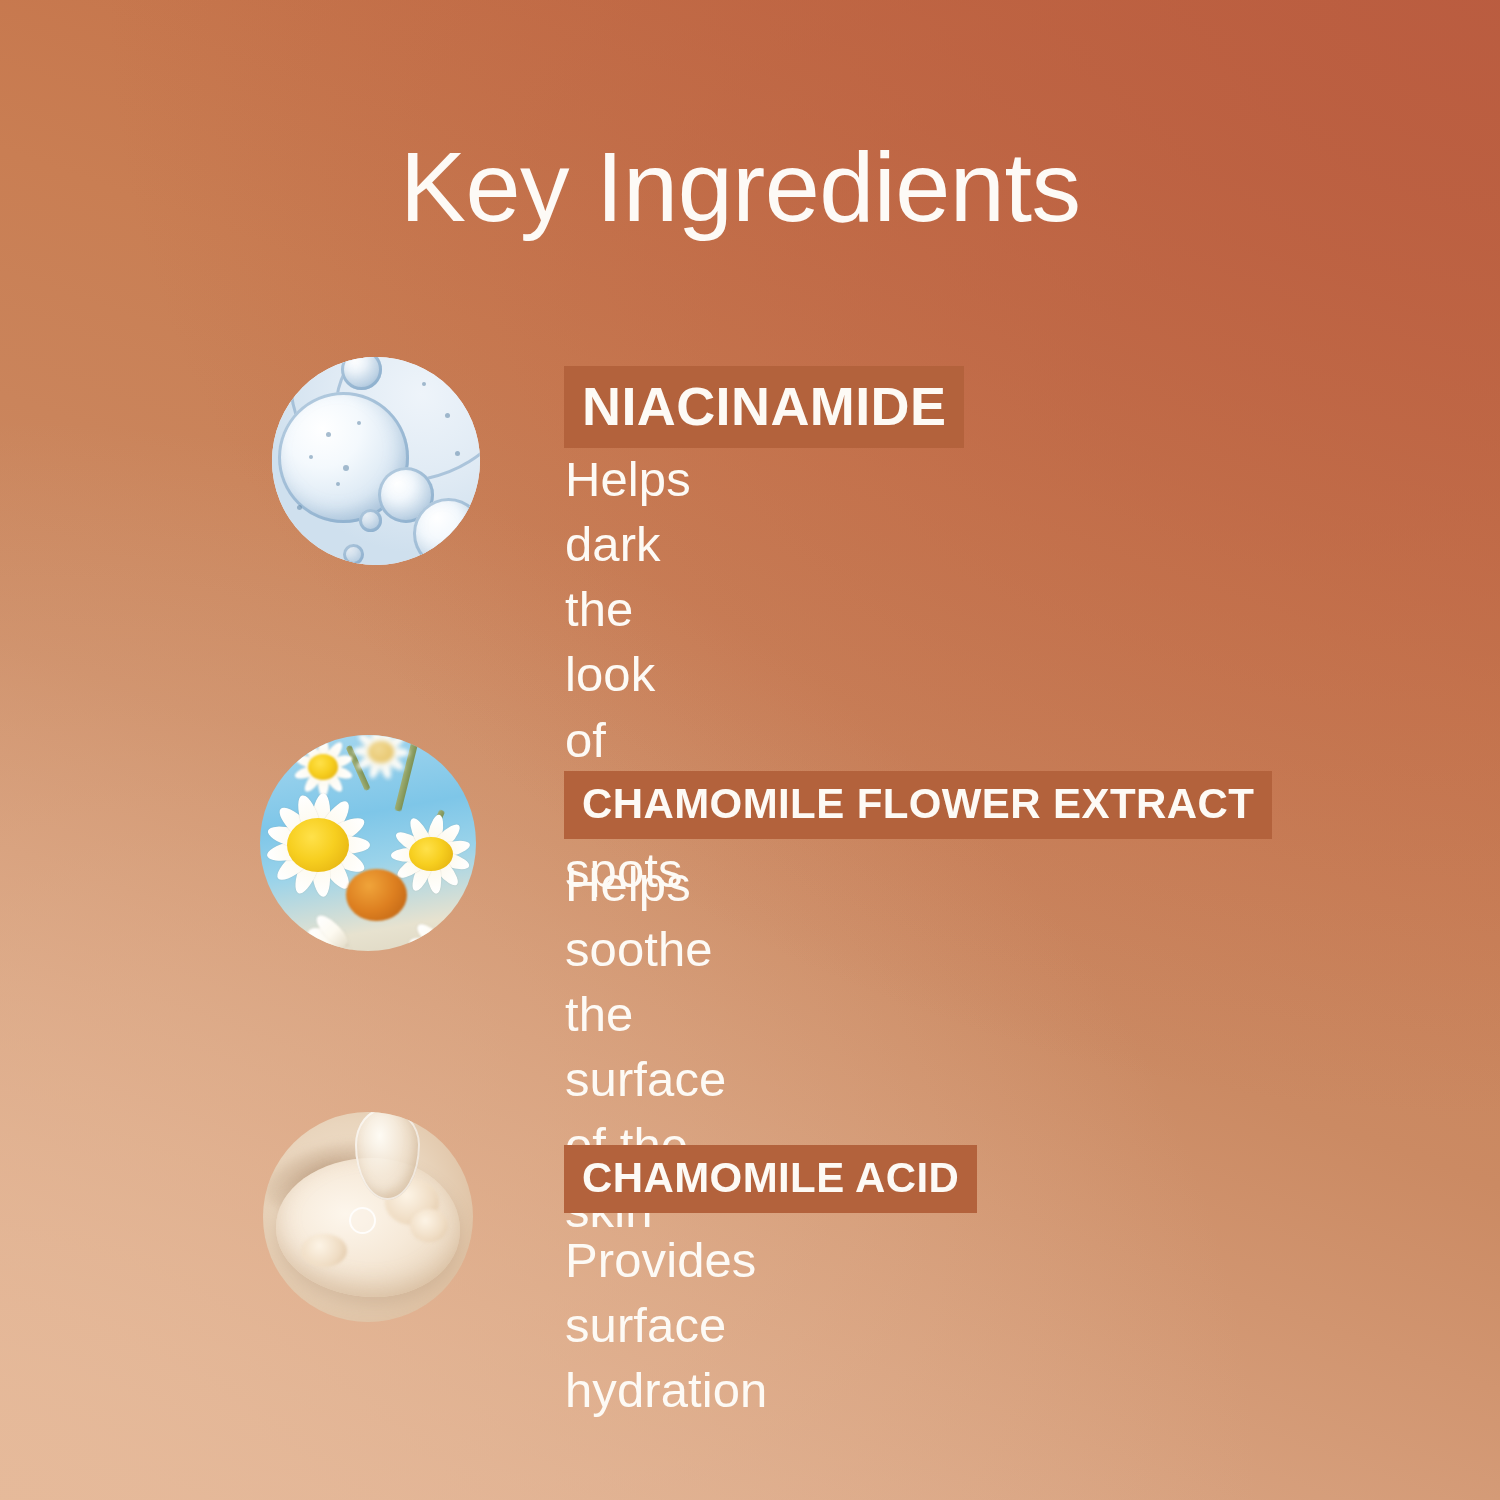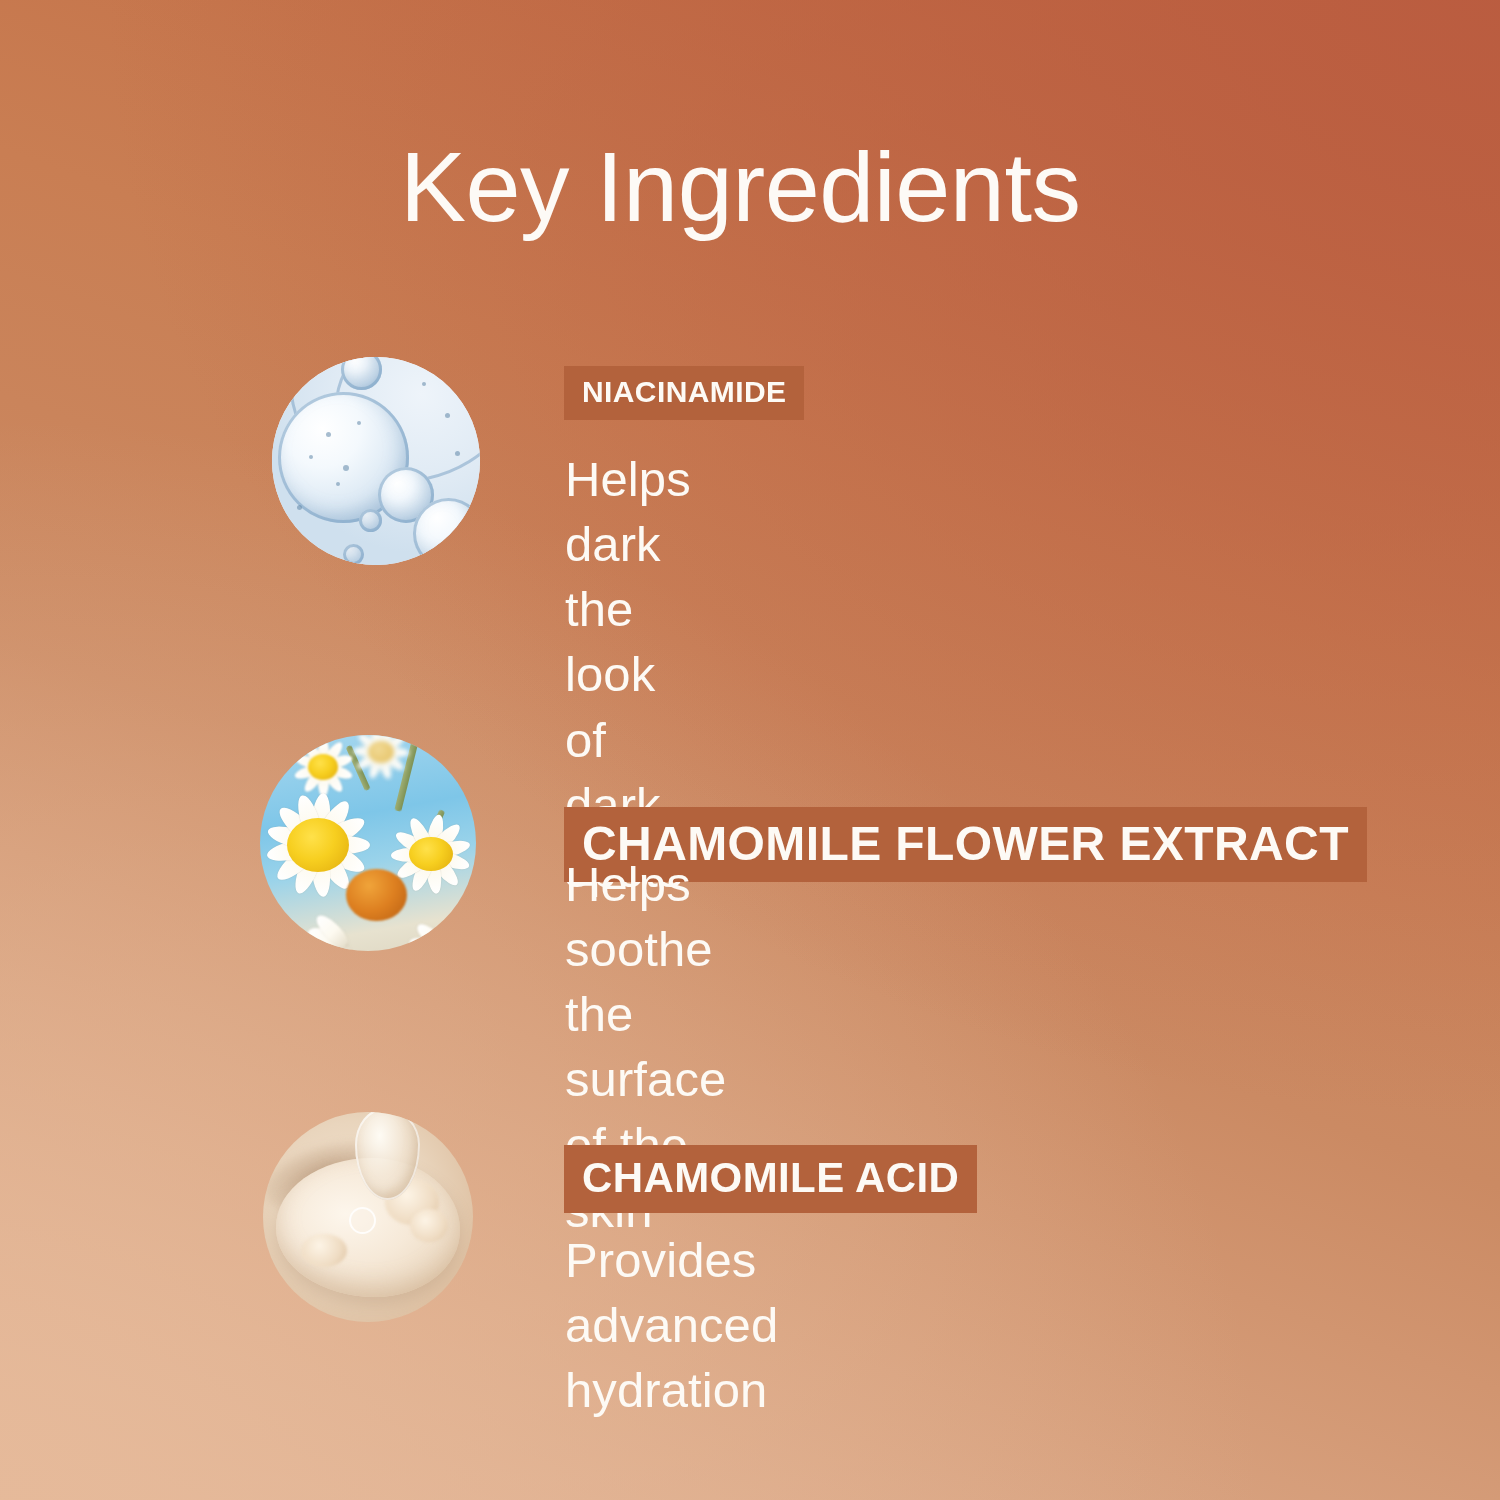--- a/index.html
+++ b/index.html
@@ -56,26 +56,26 @@
   .desc {
     position: absolute;
     color: #fdfaf5;
     font-weight: 300;
     white-space: pre-line;
     letter-spacing: 0.1px;
   }
 
   
   .r1-thumb { left: 272px; top: 357px; width: 208px; height: 208px; }
-  .r1-bar   { left: 564px; top: 366px; font-size: 30px; }
+  .r1-bar   { left: 564px; top: 366px; font-size: 54px; }
   .r1-desc  { left: 565px; top: 447px; font-size: 49px; line-height: 1.33; }
 
   
   .r2-thumb { left: 260px; top: 735px; width: 216px; height: 216px; }
-  .r2-bar   { left: 564px; top: 807px; font-size: 48px; }
+  .r2-bar   { left: 564px; top: 771px; font-size: 42px; }
   .r2-desc  { left: 565px; top: 852px; font-size: 49px; line-height: 1.33; }
 
   
   .r3-thumb { left: 263px; top: 1112px; width: 210px; height: 210px; }
   .r3-bar   { left: 564px; top: 1145px; font-size: 42px; }
   .r3-desc  { left: 565px; top: 1228px; font-size: 49px; line-height: 1.33; }
 
   
 
   
@@ -331,16 +331,16 @@
         <div class="gel-lump" style="left:58%;top:32%;width:26%;height:22%;"></div>
         <div class="gel-lump" style="left:70%;top:46%;width:18%;height:16%;"></div>
         <div class="gel-lump" style="left:18%;top:58%;width:22%;height:16%;"></div>
         <div class="gel-drop"></div>
         <div class="gel-ring"></div>
       </div>
     </div>
 
     <div class="label-bar r3-bar">CHAMOMILE ACID</div>
 
-    <div class="desc r3-desc">Provides advanced hydration</div>
+    <div class="desc r3-desc">Provides surface hydration</div>
   </div>
 
 </div>
 
 </body></html>

